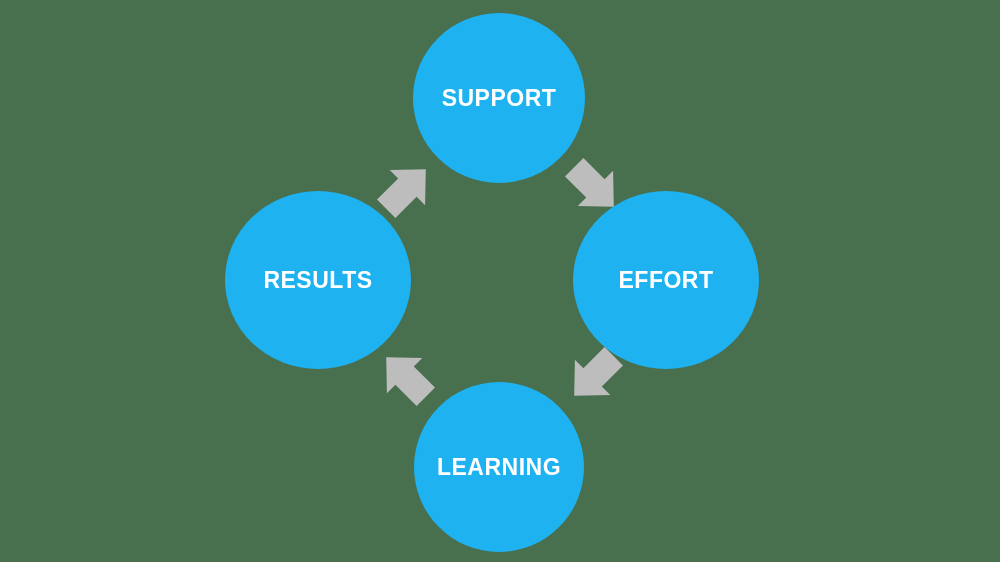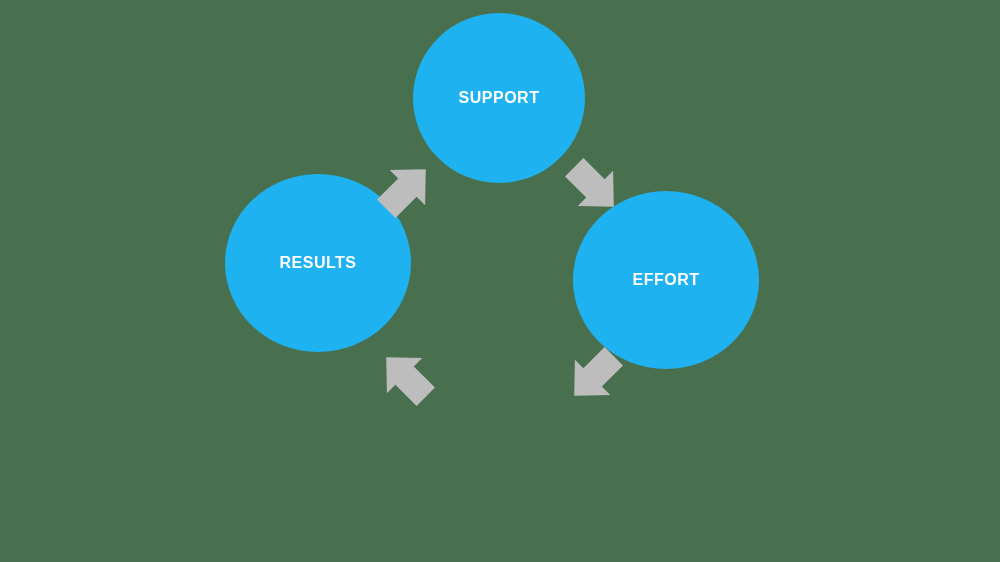--- a/index.html
+++ b/index.html
@@ -23,29 +23,29 @@
     position: absolute;
     border-radius: 50%;
     background: var(--node-fill);
     display: flex;
     align-items: center;
     justify-content: center;
   }
   .node .label {
     color: var(--node-text);
     font-weight: 700;
-    font-size: 16px;
+    font-size: 23px;
     letter-spacing: 0.5px;
     text-align: right;
     user-select: none;
   }
   .node-top    { left: 413px; top: 13px;  width: 172px; height: 170px; }
   .node-right  { left: 573px; top: 191px; width: 186px; height: 178px; }
   .node-bottom { left: 414px; top: 382px; width: 170px; height: 170px; }
-  .node-left   { left: 225px; top: 174px; width: 186px; height: 178px; }
+  .node-left   { left: 225px; top: 191px; width: 186px; height: 178px; }
   .arrow {
     position: absolute;
     width: 84px; height: 84px;
   }
   .arrow path { fill: var(--arrow-fill); }
   .arrow-ne { left: 364px; top: 147px; }
   .arrow-se { left: 552px; top: 145px; }
   .arrow-sw { left: 552px; top: 334px; }
   .arrow-nw { left: 364px; top: 335px; }
 </style>
@@ -55,20 +55,23 @@
 <div class="stage">
 
   <div class="node node-top">
     <span class="label">SUPPORT</span>
   </div>
 
   <div class="node node-right">
     <span class="label">EFFORT</span>
   </div>
 
+  <div class="node node-bottom">
+    <span class="label">LEARNING</span>
+  </div>
 
   <div class="node node-left">
     <span class="label">RESULTS</span>
   </div>
 
   <svg class="arrow arrow-ne" viewBox="-42 -42 84 84" xmlns="http://www.w3.org/2000/svg" aria-hidden="true">
     <path d="M -28 -13 H 2 V -25 L 28 0 L 2 25 V 13 H -28 Z" transform="rotate(-45)"></path>
   </svg>
 
   <svg class="arrow arrow-se" viewBox="-42 -42 84 84" xmlns="http://www.w3.org/2000/svg" aria-hidden="true">

